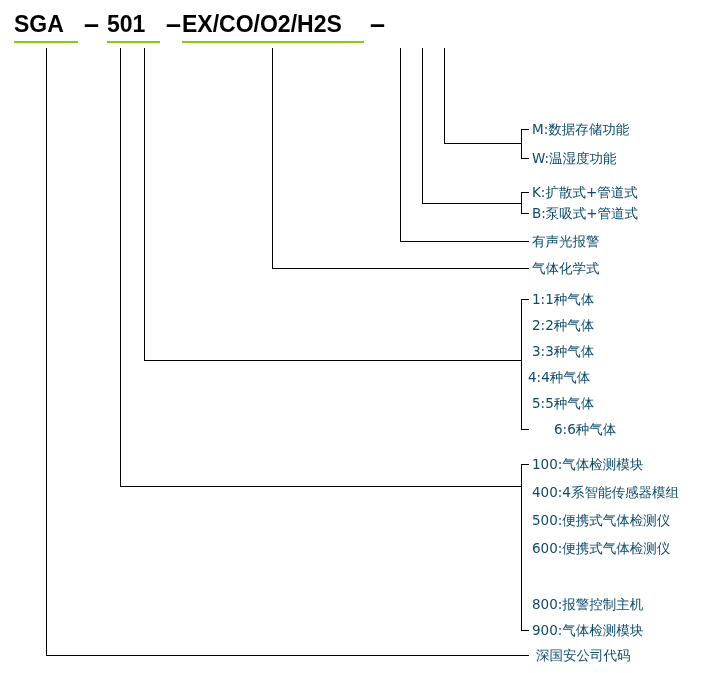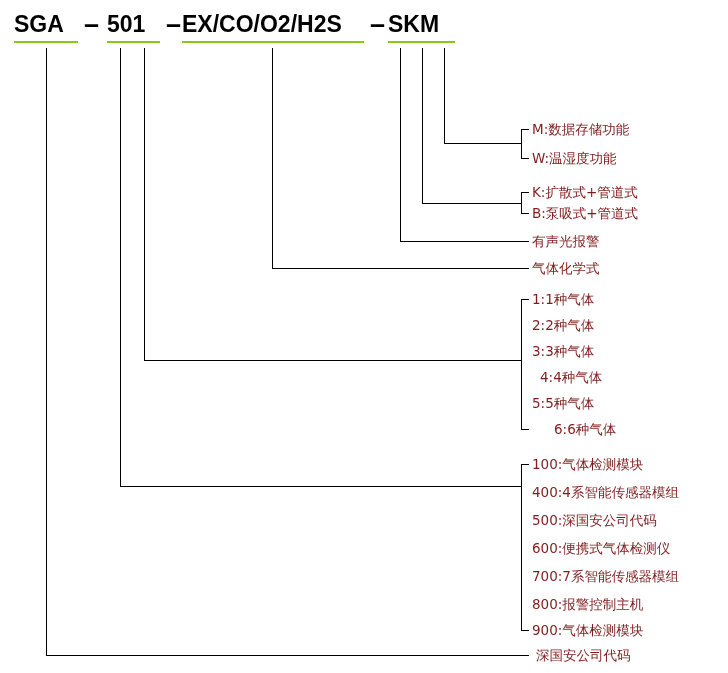--- a/index.html
+++ b/index.html
@@ -55,36 +55,35 @@
     height: 1px;
     background: #000000;
   }
   
   .label {
     position: absolute;
     font-size: 13.5px;
     font-family: "DejaVu Sans", sans-serif;
     white-space: nowrap;
     line-height: 16px;
-    color: #7f1d1d;
+    color: #0c4a6e;
   }
 </style>
 </head>
 <body>
 
 <div id="root">
 
   <div class="code-line">
     <div class="code-seg" style="left:14px; width:64px;">SGA</div>
     <div class="code-dash" style="left:84px;">–</div>
     <div class="code-seg" style="left:107px; width:53px;">501</div>
     <div class="code-dash" style="left:166px;">–</div>
     <div class="code-seg" style="left:182px; width:182px;">EX/CO/O2/H2S</div>
     <div class="code-dash" style="left:370px;">–</div>
-    <div class="code-seg" style="left:388px; width:67px;">SKM</div>
   </div>
 
   <div class="vline" style="left:46px; top:48px; height:607px;"></div>
 
   <div class="vline" style="left:120px; top:48px; height:438px;"></div>
 
   <div class="vline" style="left:144px; top:48px; height:312px;"></div>
 
   <div class="vline" style="left:272px; top:48px; height:220px;"></div>
 
@@ -114,32 +113,31 @@
   <div class="hline" style="left:272px; top:268px; width:257px;"></div>
   <div class="label" style="left:532px; top:260px;">气体化学式</div>
 
   <div class="hline" style="left:144px; top:360px; width:377px;"></div>
   <div class="vline" style="left:521px; top:299px; height:130px;"></div>
   <div class="hline" style="left:521px; top:299px; width:8px;"></div>
   <div class="hline" style="left:521px; top:429px; width:8px;"></div>
   <div class="label" style="left:532px; top:291px;">1:1种气体</div>
   <div class="label" style="left:532px; top:317px;">2:2种气体</div>
   <div class="label" style="left:532px; top:343px;">3:3种气体</div>
-  <div class="label" style="left:540px; top:369px;text-align:center;">4:4种气体</div>
+  <div class="label" style="left:528px; top:369px;text-align:center;">4:4种气体</div>
   <div class="label" style="left:532px; top:395px;">5:5种气体</div>
   <div class="label" style="left:532px; top:421px;margin-left:22px;">6:6种气体</div>
 
   <div class="hline" style="left:120px; top:486px; width:401px;"></div>
   <div class="vline" style="left:521px; top:464px; height:166px;"></div>
   <div class="hline" style="left:521px; top:464px; width:8px;"></div>
   <div class="hline" style="left:521px; top:630px; width:8px;"></div>
   <div class="label" style="left:532px; top:456px;">100:气体检测模块</div>
   <div class="label" style="left:532px; top:484px;">400:4系智能传感器模组</div>
-  <div class="label" style="left:532px; top:512px;">500:深国安公司代码</div>
+  <div class="label" style="left:532px; top:512px;">500:便携式气体检测仪</div>
   <div class="label" style="left:532px; top:540px;">600:便携式气体检测仪</div>
-  <div class="label" style="left:532px; top:568px;">700:7系智能传感器模组</div>
   <div class="label" style="left:532px; top:596px;">800:报警控制主机</div>
   <div class="label" style="left:532px; top:622px;">900:气体检测模块</div>
 
   <div class="hline" style="left:46px; top:655px; width:483px;"></div>
   <div class="label" style="left:536px; top:647px;">深国安公司代码</div>
 
 </div>
 
 </body></html>

